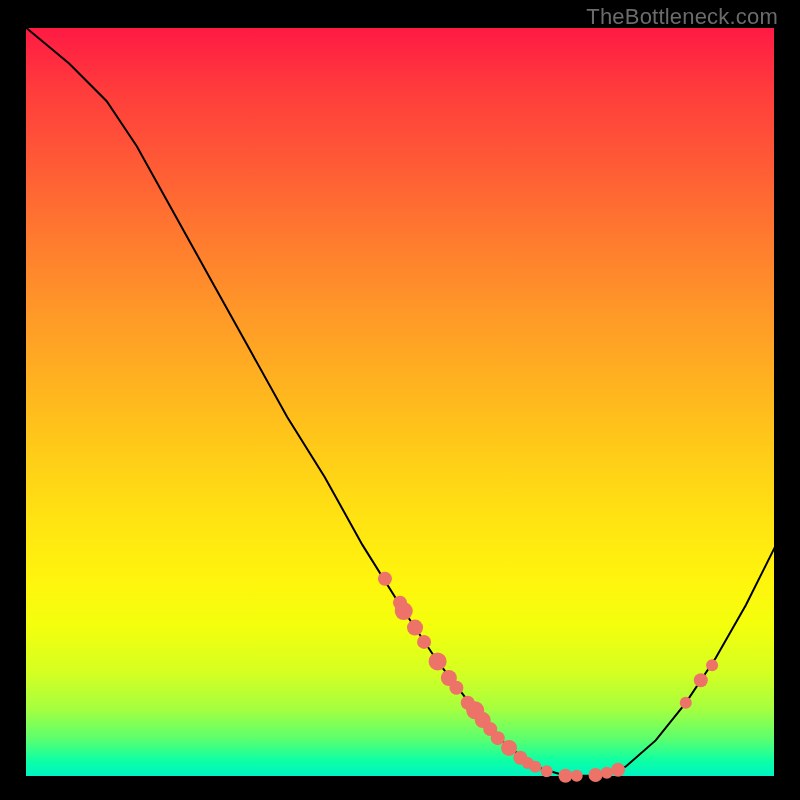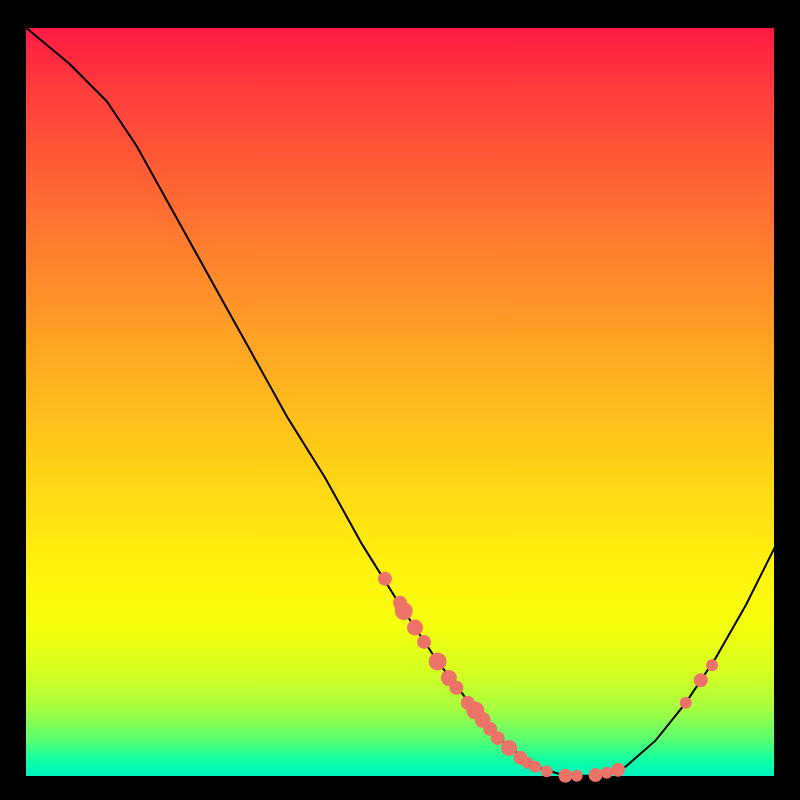--- a/index.html
+++ b/index.html
@@ -49,20 +49,21 @@
     font-family: Arial, Helvetica, sans-serif;
     font-size: 22px;
     letter-spacing: 0.2px;
     user-select: none;
   }
 </style>
 </head>
 <body>
 
 <div class="stage">
+  <div class="watermark" style="right:22px; top:4px;">TheBottleneck.com</div>
 
   <div class="plot-box" id="plot-box" style="left: 24px; top: 26px; width: 752px; height: 752px;"></div>
 
   <svg class="plot-svg" id="plot-svg" width="800" height="800" viewBox="0 0 800 800">
       <path d="M 24.00 26.00 L 69.12 63.60 L 106.72 101.20 L 136.80 146.32 L 174.40 214.00 L 212.00 281.68 L 249.60 349.36 L 287.20 417.04 L 324.80 477.20 L 362.40 544.88 L 400.00 605.04 L 437.60 661.44 L 475.20 710.32 L 505.28 744.16 L 535.36 766.72 L 565.44 775.74 L 595.52 775.74 L 625.60 766.72 L 655.68 740.40 L 685.76 702.80 L 715.84 657.68 L 745.92 605.04 L 776.00 544.88" fill="none" stroke="#000000" stroke-width="2"></path>
       <circle cx="384.96" cy="578.72" r="7" fill="#ed7267"></circle>
       <circle cx="400.00" cy="602.78" r="7" fill="#ed7267"></circle>
       <circle cx="403.76" cy="611.06" r="9" fill="#ed7267"></circle>
       <circle cx="415.04" cy="627.60" r="8" fill="#ed7267"></circle>
       <circle cx="424.06" cy="641.89" r="7" fill="#ed7267"></circle>

